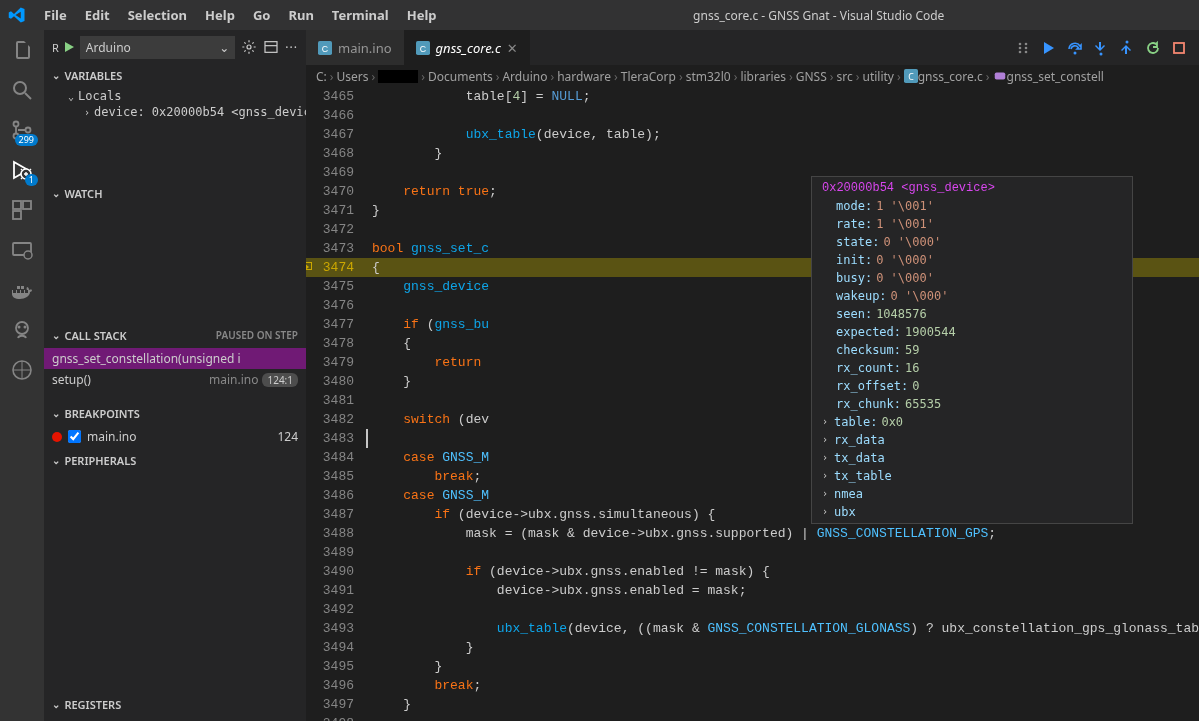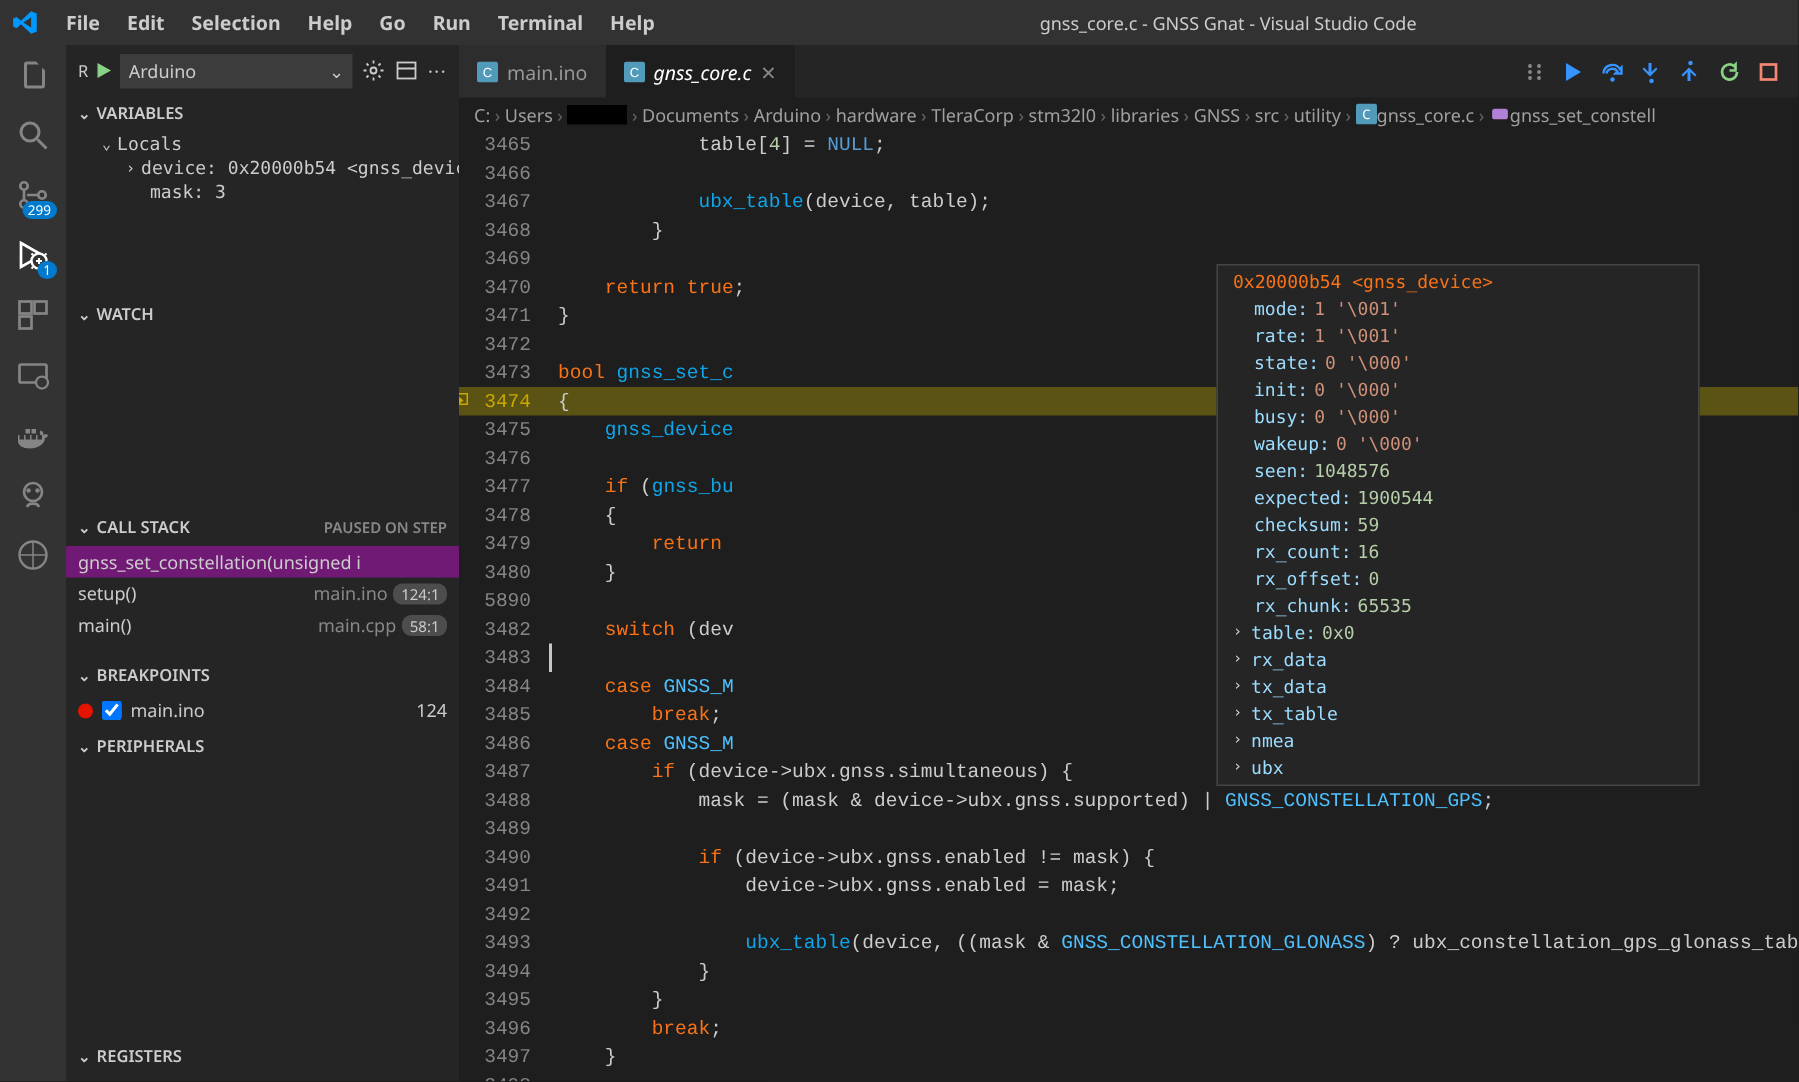--- a/index.html
+++ b/index.html
@@ -144,21 +144,21 @@
     line-height:18px;
     padding:2px 0;
     z-index:10;
     color:#cccccc;
   }
   .hover-widget .hrow { padding:0 10px; display:flex; }
   .hover-widget .hname { color:#9cdcfe; }
   .hover-widget .hval { color:#ce9178; margin-left:4px; }
   .hover-widget .hvalnum { color:#b5cea8; margin-left:4px; }
   .hover-widget .hchev { color:#ccc; margin-right:6px; font-size:10px; }
-  .hover-head { padding:0 10px; color:#f97316; }
+  .hover-head { padding:0 10px; color:#d946ef;font-family:Liberation Mono, monospace; }
 </style>
 </head>
 <body>
 
 <div class="menubar">
   <svg class="logo" viewBox="0 0 24 24">
       <path fill="#0098ff" d="M17 2l5 2v16l-5 2-9-8.5L4 17l-3-1.5v-7L4 7l4 3.5L17 2zm0 5.5L10 12l7 4.5v-9z"></path>
     </svg>
   <div class="menu-item">File</div>
   <div class="menu-item">Edit</div>
@@ -258,21 +258,20 @@
     <div class="section-header">
         <span class="chevron">⌄</span>
         <span>VARIABLES</span>
       </div>
     <div class="section-body">
       <div class="tree-item">
           <span class="tchev">⌄</span>
           <span>Locals</span>
         </div>
       <div class="tree-item deeper"><span class="tchev">›</span><span class="varname2">device:</span>&nbsp;<span class="varval">0x20000b54 &lt;gnss_devic…</span></div>
-      <div class="tree-item deepest"><span class="varname2">mask:</span>&nbsp;<span class="varval">3</span></div>
     </div>
 
     <div style="height:60px"></div>
 
     <div class="section-header">
         <span class="chevron">⌄</span>
         <span>WATCH</span>
       </div>
 
     <div style="flex:0 0 120px"></div>
@@ -283,25 +282,20 @@
         <span class="extra">PAUSED ON STEP</span>
       </div>
     <div class="section-body">
       <div class="callstack-item selected">
           <span class="cs-func">gnss_set_constellation(unsigned i</span>
         </div>
       <div class="callstack-item">
           <span class="cs-func">setup()</span>
           <span class="cs-file">main.ino</span>
           <span class="cs-badge">124:1</span>
-        </div>
-      <div class="callstack-item">
-          <span class="cs-func">main()</span>
-          <span class="cs-file">main.cpp</span>
-          <span class="cs-badge">58:1</span>
         </div>
     </div>
 
     <div style="height:10px"></div>
 
     <div class="section-header">
         <span class="chevron">⌄</span>
         <span>BREAKPOINTS</span>
       </div>
     <div class="section-body">
@@ -424,21 +418,21 @@
           <div class="ln">3471</div>
           <div class="ln">3472</div>
           <div class="ln">3473</div>
           <div class="ln" style="color: rgb(204, 167, 0);">3474<span class="bp-marker" style="border-color: rgb(204, 167, 0);"></span><span style="position: absolute; left: -4px; top: 3px; border-left: 7px solid rgb(204, 167, 0); border-top: 6px solid transparent; border-bottom: 6px solid transparent;"></span></div>
           <div class="ln">3475</div>
           <div class="ln">3476</div>
           <div class="ln">3477</div>
           <div class="ln">3478</div>
           <div class="ln">3479</div>
           <div class="ln">3480</div>
-          <div class="ln">5890</div>
+          <div class="ln">3481</div>
           <div class="ln">3482</div>
           <div class="ln">3483<span style="position: absolute; right: -14px; top: 0px; width: 2px; height: 19px; background: rgb(198, 198, 198);"></span></div>
           <div class="ln">3484</div>
           <div class="ln">3485</div>
           <div class="ln">3486</div>
           <div class="ln">3487</div>
           <div class="ln">3488</div>
           <div class="ln">3489</div>
           <div class="ln">3490</div>
           <div class="ln">3491</div>

